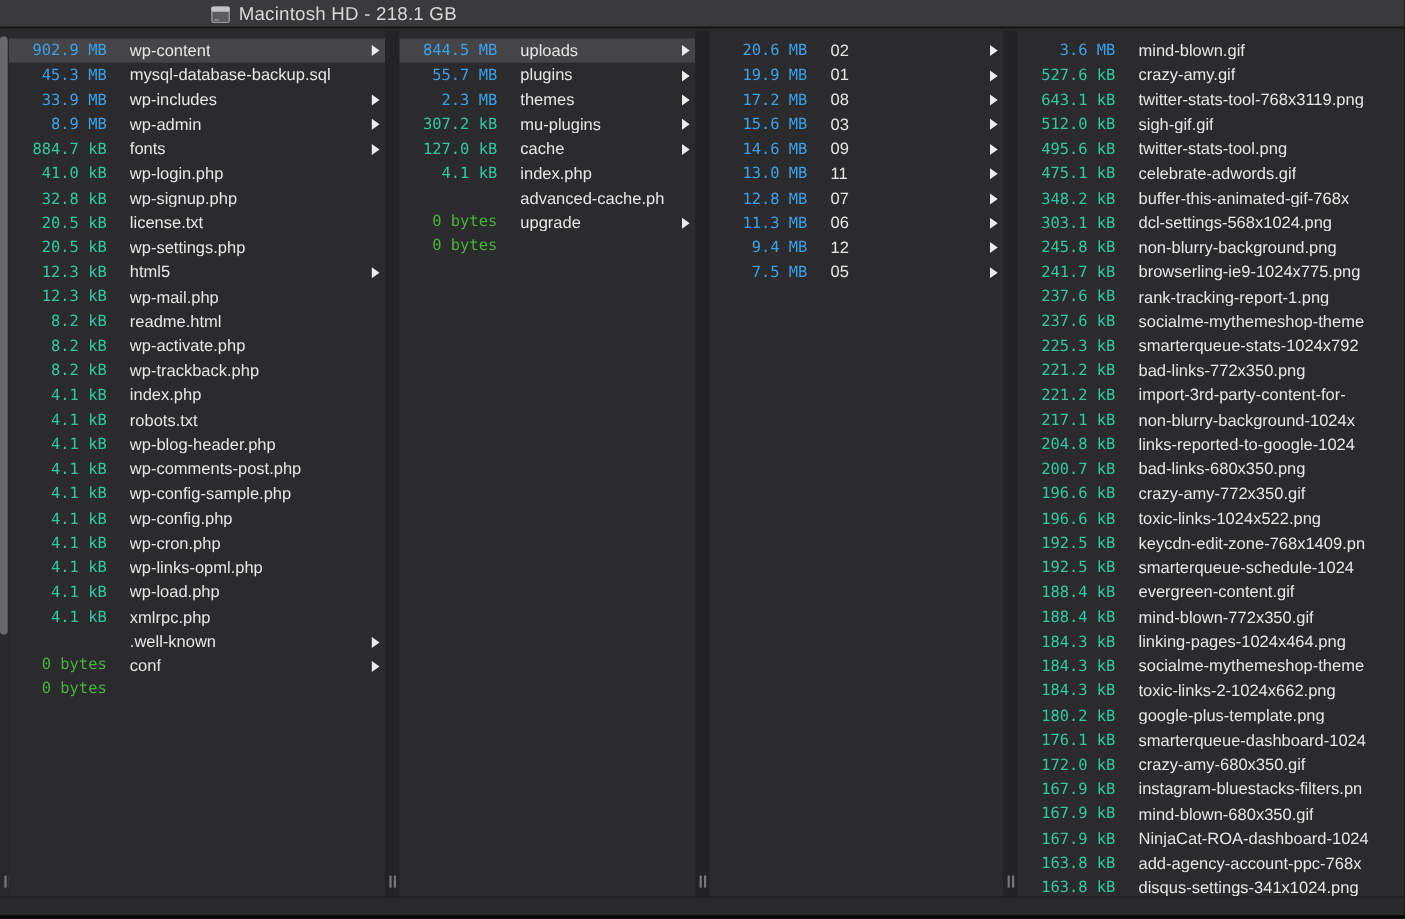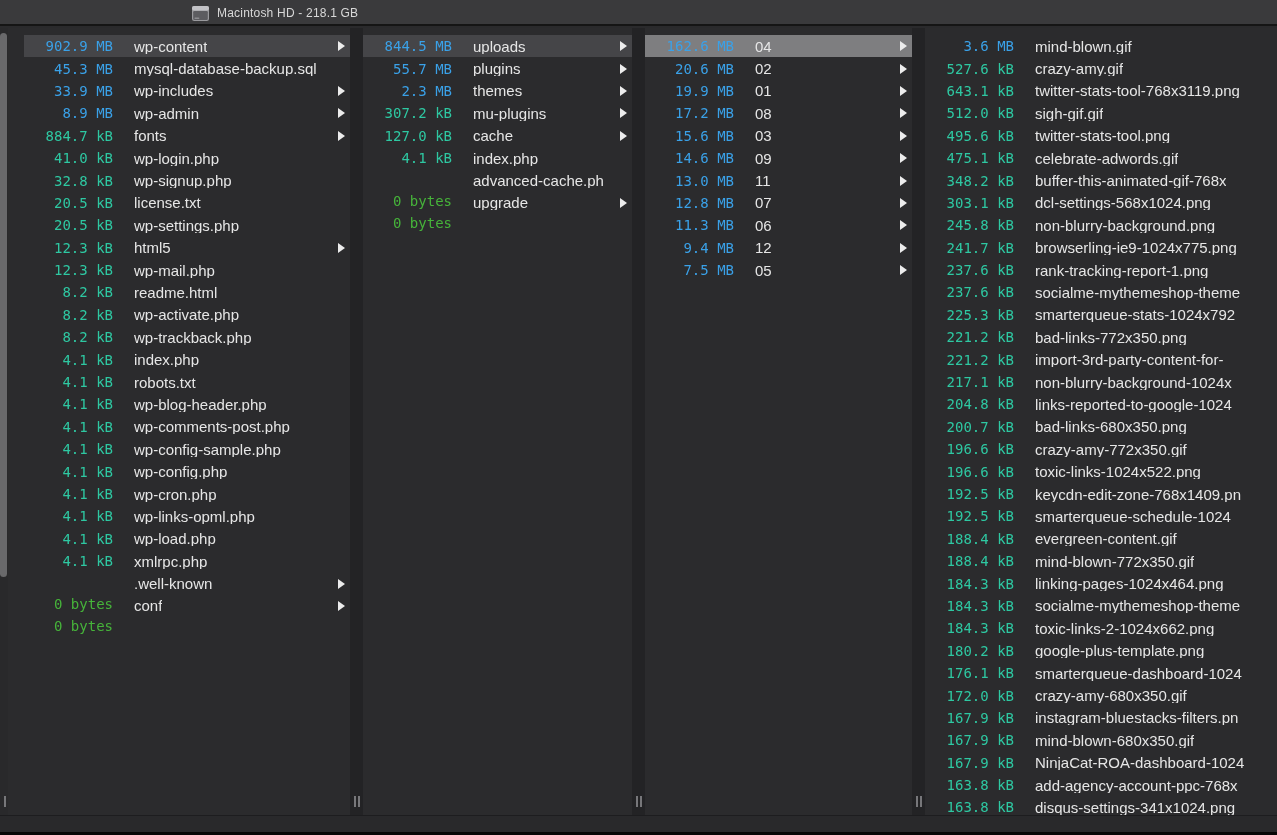--- a/index.html
+++ b/index.html
@@ -8,31 +8,31 @@
     position:relative; width:1277px; height:835px;
     background:#2a2a2c; font-family:"Liberation Sans", sans-serif;
     overflow:hidden;
   }
   .titlebar {
     position:absolute; top:0; left:0; right:0; height:26px;
     background:#3a3a3c; border-bottom:2px solid #151515;
   }
   .title-group { position:absolute; left:191px; top:0; height:26px; display:flex; align-items:center; gap:7px; }
   .disk-icon svg { display:block; }
-  .window-title { color:#d8d8d8; font-size:12px; letter-spacing:.2px; white-space:nowrap; }
+  .window-title { color:#d8d8d8; font-size:17px; letter-spacing:.2px; white-space:nowrap; }
 
   .content {
     position:absolute; top:28px; left:0; width:1277px; height:787px;
     display:flex; overflow:hidden;
   }
   .leftstrip { position:relative; width:8px; flex:none; background:#29292b; }
   .vthumb { position:absolute; left:0; top:5px; width:7px; height:544px; background:#69696b; border-radius:4px; }
 
   .col { position:relative; background:#2b2b2d; padding-top:7px; overflow:hidden; flex:none; }
-  .col-1 { width:342px;padding-left:16px; }
+  .col-1 { width:342px; }
   .col-2 { width:269px; }
   .col-3 { width:267px; }
   .col-4 { width:352px; flex:1 1 auto; }
 
   .divider { position:relative; width:13px; flex:none; background:#232325; }
   .resize-handle { position:absolute; bottom:8px; left:50%; transform:translateX(-50%); display:flex; gap:2px; }
   .resize-handle i { display:block; width:2px; height:11px; background:#77777a; }
   .leftstrip .resize-handle { left:4px; transform:none; }
 
   .row {
@@ -255,25 +255,20 @@
       </div>
 
     <div class="divider">
       <div class="resize-handle">
           <i></i>
           <i></i>
         </div>
     </div>
 
     <div class="col col-3">
-        <div class="row sel-active">
-          <span class="size u-mb">162.6 MB</span>
-          <span class="name">04</span>
-          <span class="arrow"></span>
-        </div>
         <div class="row">
           <span class="size u-mb">20.6 MB</span>
           <span class="name">02</span>
           <span class="arrow"></span>
         </div>
         <div class="row">
           <span class="size u-mb">19.9 MB</span>
           <span class="name">01</span>
           <span class="arrow"></span>
         </div>

